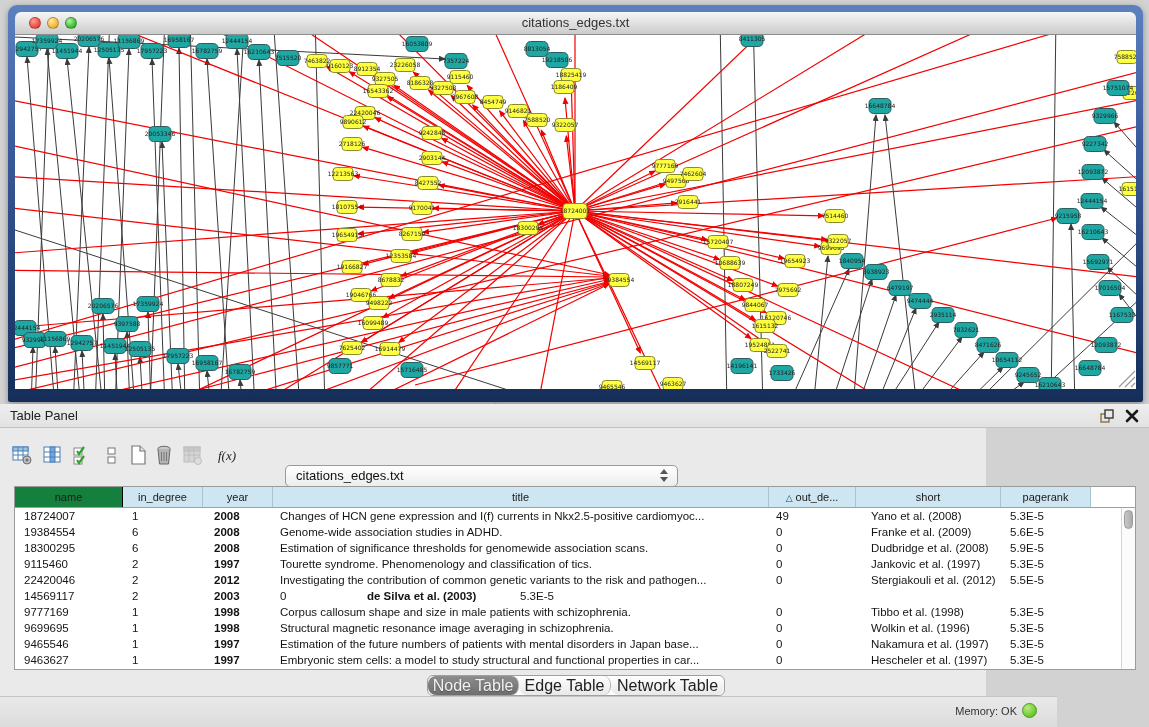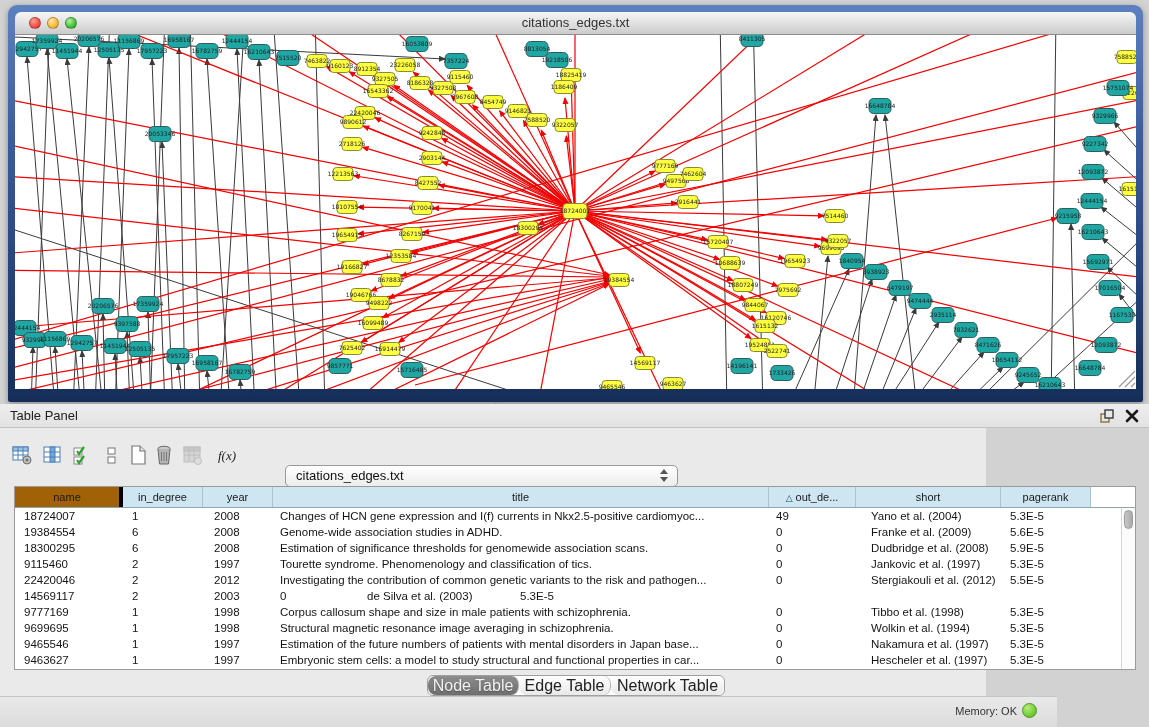--- a/index.html
+++ b/index.html
@@ -43,27 +43,27 @@
   .combo-arrows { position:absolute; right:9px; top:3px; width:8px; height:16px; }
   .combo-arrows i { display:block; width:0; height:0; border-left:4px solid transparent; border-right:4px solid transparent; }
   .combo-arrows .up { border-bottom:5px solid #555; margin-bottom:3px; }
   .combo-arrows .dn { border-top:5px solid #555; }
 
   .dtable { position:absolute; left:14px; top:58px; width:1122px; height:184px;
     background:#ffffff; border:1px solid #9b9b9b; }
   .thead { display:flex; height:21px; border-bottom:1px solid #8ea6b2; }
   .th { font-size:11px; color:#1a1a1a; text-align:center; line-height:20px;
     background:#cde6f2; border-right:1px solid #a9c2cf; overflow:hidden; white-space:nowrap; }
-  .th.gray { background:#a16207; border-right:4px solid #000000; }
+  .th.gray { background:#15803d; border-right:1px solid #000000; }
   .sort-tri { font-size:9px; color:#14465f; margin-right:3px; }
   .tbody { position:relative; }
   .tr { display:flex; height:16px; }
   .td { font-size:11.5px; color:#141414; line-height:16px; white-space:nowrap; overflow:hidden; }
   .td:nth-child(1){ padding-left:9px; } .td:nth-child(2){ padding-left:9px; }
-  .td:nth-child(3){ padding-left:11px; } .td:nth-child(4){ padding-left:7px; }
+  .td:nth-child(3){ padding-left:11px;font-weight:bold; } .td:nth-child(4){ padding-left:7px; }
   .td:nth-child(5){ padding-left:7px; } .td:nth-child(6){ padding-left:15px; }
   .td:nth-child(7){ padding-left:9px; }
   .vscroll { position:absolute; right:0; top:21px; width:14px; height:161px; background:#fbfbfb; border-left:1px solid #d5d5d5; }
   .vthumb { position:absolute; left:2px; top:2px; width:9px; height:19px; background:linear-gradient(90deg,#c7c7c7,#ababab); border-radius:5px; border:1px solid #9a9a9a; }
 
   .tabs { position:absolute; left:427px; top:247px; height:21px; display:flex;
     border:1px solid #a0a0a0; border-radius:6px; overflow:hidden; background:#fff; }
   .tab { font-size:16px; line-height:19px; text-align:center; color:#222;
     background:linear-gradient(180deg,#ffffff,#e8e8e8); border-right:1px solid #b5b5b5;border-radius:8px; }
   .tab:last-child { border-right:none;text-align:center; }
@@ -818,21 +818,21 @@
         <div class="th" style="width: 145px;"><span>short</span></div>
         <div class="th" style="width: 90px; text-align: center;"><span>pagerank</span></div>
       </div>
     <div class="tbody" id="tbody">
         <div class="tr">
           <div class="td" style="width: 108px;">18724007</div>
           <div class="td" style="width: 80px;">1</div>
           <div class="td" style="width: 70px;">2008</div>
           <div class="td" style="width: 496px;">Changes of HCN gene expression and I(f) currents in Nkx2.5-positive cardiomyoc...</div>
           <div class="td" style="width: 87px;">49</div>
-          <div class="td" style="width: 145px;">Yano et al. (2004)</div>
+          <div class="td" style="width: 145px;">Yano et al. (2008)</div>
           <div class="td" style="width: 90px;">5.3E-5</div>
         </div>
         <div class="tr">
           <div class="td" style="width: 108px;">19384554</div>
           <div class="td" style="width: 80px;">6</div>
           <div class="td" style="width: 70px;">2008</div>
           <div class="td" style="width: 496px;">Genome-wide association studies in ADHD.</div>
           <div class="td" style="width: 87px;">0</div>
           <div class="td" style="width: 145px;">Franke et al. (2009)</div>
           <div class="td" style="width: 90px;">5.6E-5</div>
@@ -862,39 +862,39 @@
           <div class="td" style="width: 496px;">Investigating the contribution of common genetic variants to the risk and pathogen...</div>
           <div class="td" style="width: 87px;">0</div>
           <div class="td" style="width: 145px;">Stergiakouli et al. (2012)</div>
           <div class="td" style="width: 90px;">5.5E-5</div>
         </div>
         <div class="tr">
           <div class="td" style="width: 108px;">14569117</div>
           <div class="td" style="width: 80px;">2</div>
           <div class="td" style="width: 70px;">2003</div>
           <div class="td" style="width: 87px;">0</div>
-          <div class="td" style="width: 145px;">de Silva et al. (2003)</div>
+          <div class="td" style="width: 145px; font-weight: bold;">de Silva et al. (2003)</div>
           <div class="td" style="width: 90px;">5.3E-5</div>
         </div>
         <div class="tr">
           <div class="td" style="width: 108px;">9777169</div>
           <div class="td" style="width: 80px;">1</div>
           <div class="td" style="width: 70px;">1998</div>
           <div class="td" style="width: 496px;">Corpus callosum shape and size in male patients with schizophrenia.</div>
           <div class="td" style="width: 87px;">0</div>
           <div class="td" style="width: 145px;">Tibbo et al. (1998)</div>
           <div class="td" style="width: 90px;">5.3E-5</div>
         </div>
         <div class="tr">
           <div class="td" style="width: 108px;">9699695</div>
           <div class="td" style="width: 80px;">1</div>
           <div class="td" style="width: 70px;">1998</div>
           <div class="td" style="width: 496px;">Structural magnetic resonance image averaging in schizophrenia.</div>
           <div class="td" style="width: 87px;">0</div>
-          <div class="td" style="width: 145px;">Wolkin et al. (1994)</div>
+          <div class="td" style="width: 145px;">Wolkin et al. (1996)</div>
           <div class="td" style="width: 90px;">5.3E-5</div>
         </div>
         <div class="tr">
           <div class="td" style="width: 108px;">9465546</div>
           <div class="td" style="width: 80px;">1</div>
           <div class="td" style="width: 70px;">1997</div>
           <div class="td" style="width: 496px;">Estimation of the future numbers of patients with mental disorders in Japan base...</div>
           <div class="td" style="width: 87px;">0</div>
           <div class="td" style="width: 145px;">Nakamura et al. (1997)</div>
           <div class="td" style="width: 90px;">5.3E-5</div>

